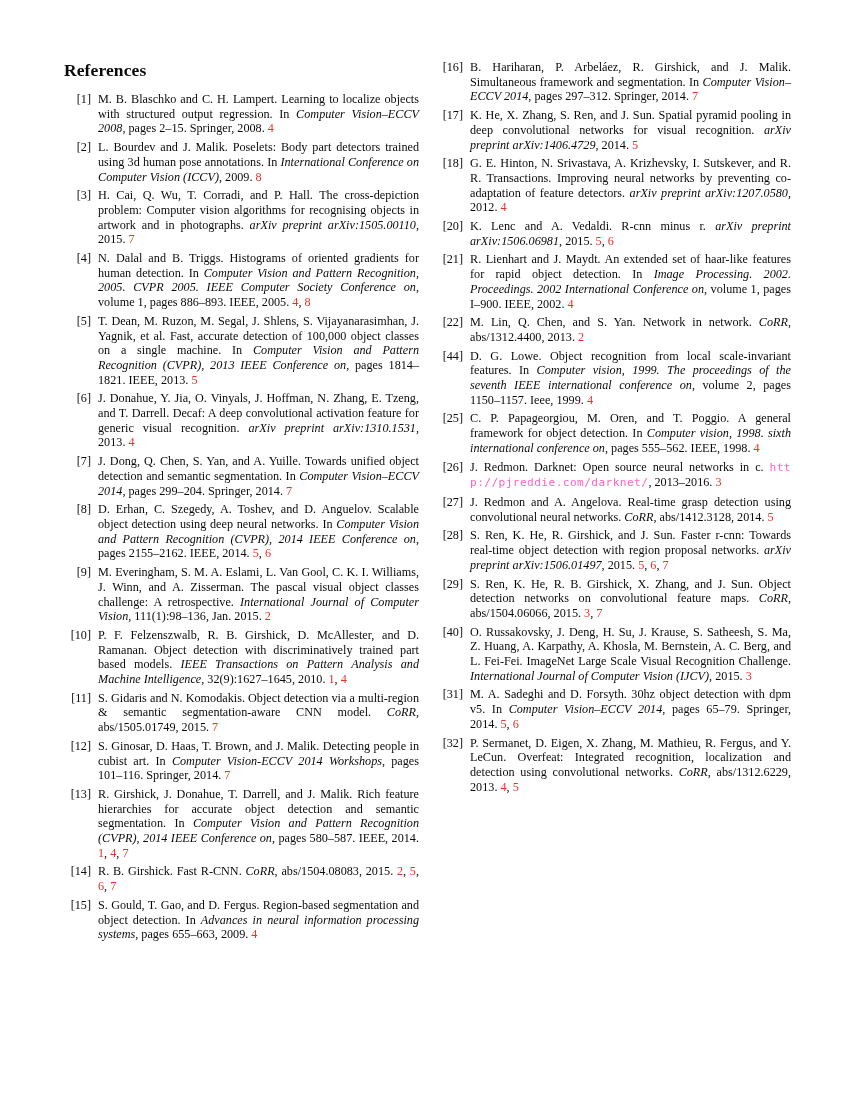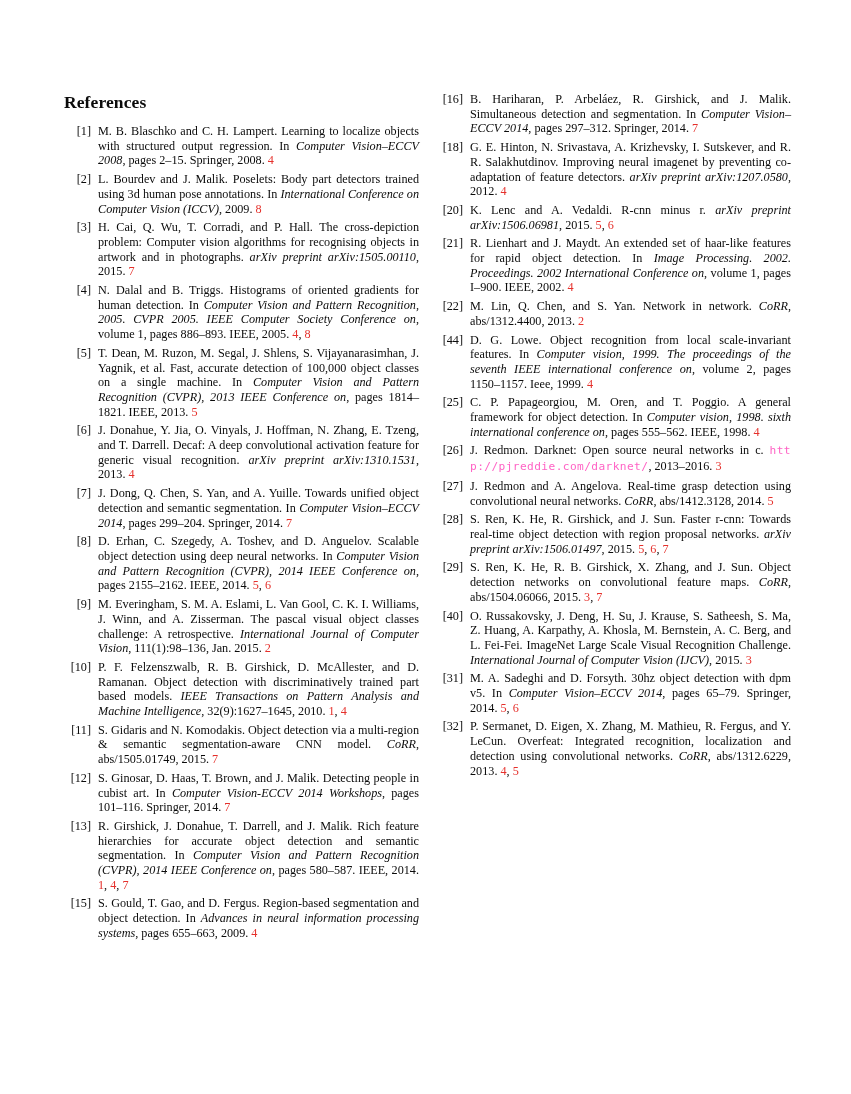--- a/index.html
+++ b/index.html
@@ -14,21 +14,21 @@
     width: 851px;
     height: 1094px;
     background: var(--page-bg);
     font-family: "Liberation Serif", "DejaVu Serif", serif;
     color: var(--text-color);
     overflow: hidden;
   }
   .page {
     width: 851px;
     height: 1094px;
-    padding: 92px 60px 40px 64px;
+    padding: 60px 60px 40px 64px;
     background: var(--page-bg);
   }
   .columns {
     display: flex;
     gap: 17px;
     align-items: flex-start;
   }
   .col { flex: 1 1 0; min-width: 0; }
   h1.refs-title {
     font-size: 17.5px;
@@ -123,34 +123,42 @@
           </div>
           <div class="ref">
             <span class="ref-num">[12]</span>
             <div class="ref-body"><span class="seg-normal">S. Ginosar, D. Haas, T. Brown, and J. Malik. Detecting people in cubist art. In </span><span class="seg-italic">Computer Vision-ECCV 2014 Workshops</span><span class="seg-normal">, pages 101–116. Springer, 2014.</span> <span class="cite">7</span></div>
           </div>
           <div class="ref">
             <span class="ref-num">[13]</span>
             <div class="ref-body"><span class="seg-normal">R. Girshick, J. Donahue, T. Darrell, and J. Malik. Rich feature hierarchies for accurate object detection and semantic segmentation. In </span><span class="seg-italic">Computer Vision and Pattern Recognition (CVPR), 2014 IEEE Conference on</span><span class="seg-normal">, pages 580–587. IEEE, 2014.</span> <span class="cite">1</span>, <span class="cite">4</span>, <span class="cite">7</span></div>
           </div>
           <div class="ref">
+            <span class="ref-num">[14]</span>
+            <div class="ref-body"><span class="seg-normal">R. B. Girshick. Fast R-CNN. </span><span class="seg-italic">CoRR</span><span class="seg-normal">, abs/1504.08083, 2015.</span> <span class="cite">2</span>, <span class="cite">5</span>, <span class="cite">6</span>, <span class="cite">7</span></div>
+          </div>
+          <div class="ref">
             <span class="ref-num">[15]</span>
             <div class="ref-body"><span class="seg-normal">S. Gould, T. Gao, and D. Fergus. Region-based segmentation and object detection. In </span><span class="seg-italic">Advances in neural information processing systems</span><span class="seg-normal">, pages 655–663, 2009.</span> <span class="cite">4</span></div>
           </div>
         </div>
     </div>
     <div class="col">
       <div>
           <div class="ref">
             <span class="ref-num">[16]</span>
-            <div class="ref-body"><span class="seg-normal">B. Hariharan, P. Arbeláez, R. Girshick, and J. Malik. Simultaneous detection and segmentation. In </span><span class="seg-italic">Computer Vision–ECCV 2014</span><span class="seg-normal">, pages 297–312. Springer, 2014.</span> <span class="cite">7</span></div>
+            <div class="ref-body"><span class="seg-normal">B. Hariharan, P. Arbeláez, R. Girshick, and J. Malik. Simultaneous framework and segmentation. In </span><span class="seg-italic">Computer Vision–ECCV 2014</span><span class="seg-normal">, pages 297–312. Springer, 2014.</span> <span class="cite">7</span></div>
+          </div>
+          <div class="ref">
+            <span class="ref-num">[17]</span>
+            <div class="ref-body"><span class="seg-normal">K. He, X. Zhang, S. Ren, and J. Sun. Spatial pyramid pooling in deep convolutional networks for visual recognition. </span><span class="seg-italic">arXiv preprint arXiv:1406.4729</span><span class="seg-normal">, 2014.</span> <span class="cite">5</span></div>
           </div>
           <div class="ref">
             <span class="ref-num">[18]</span>
-            <div class="ref-body"><span class="seg-normal">G. E. Hinton, N. Srivastava, A. Krizhevsky, I. Sutskever, and R. R. Salakhutdinov. Improving neural imagenet by preventing co-adaptation of feature detectors. </span><span class="seg-italic">arXiv preprint arXiv:1207.0580</span><span class="seg-normal">, 2012.</span> <span class="cite">4</span></div>
+            <div class="ref-body"><span class="seg-normal">G. E. Hinton, N. Srivastava, A. Krizhevsky, I. Sutskever, and R. R. Transactions. Improving neural networks by preventing co-adaptation of feature detectors. </span><span class="seg-italic">arXiv preprint arXiv:1207.0580</span><span class="seg-normal">, 2012.</span> <span class="cite">4</span></div>
           </div>
           <div class="ref">
             <span class="ref-num">[20]</span>
             <div class="ref-body"><span class="seg-normal">K. Lenc and A. Vedaldi. R-cnn minus r. </span><span class="seg-italic">arXiv preprint arXiv:1506.06981</span><span class="seg-normal">, 2015.</span> <span class="cite">5</span>, <span class="cite">6</span></div>
           </div>
           <div class="ref">
             <span class="ref-num">[21]</span>
             <div class="ref-body"><span class="seg-normal">R. Lienhart and J. Maydt. An extended set of haar-like features for rapid object detection. In </span><span class="seg-italic">Image Processing. 2002. Proceedings. 2002 International Conference on</span><span class="seg-normal">, volume 1, pages I–900. IEEE, 2002.</span> <span class="cite">4</span></div>
           </div>
           <div class="ref">

